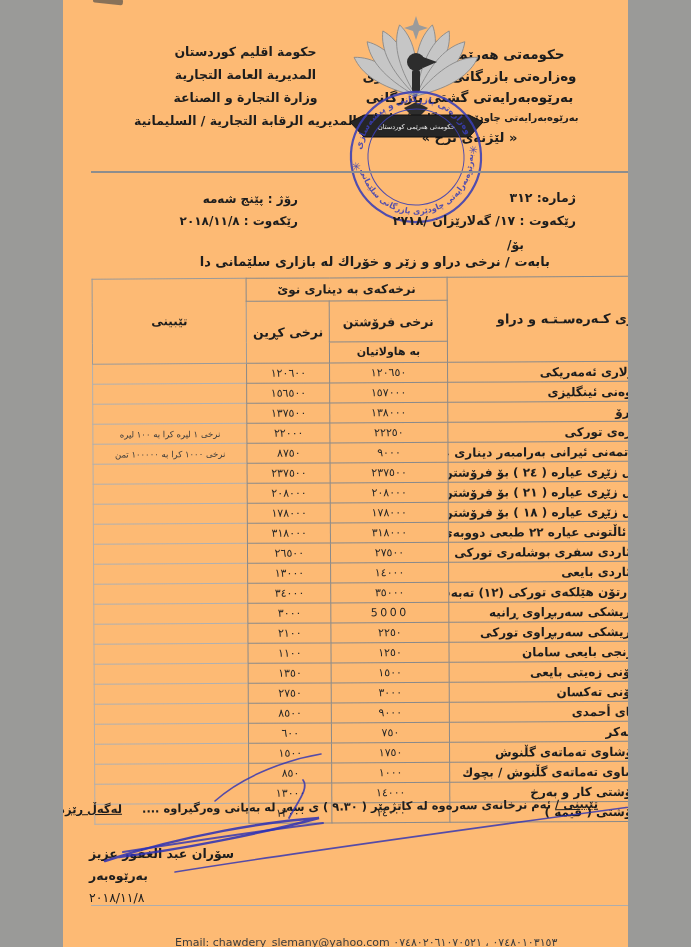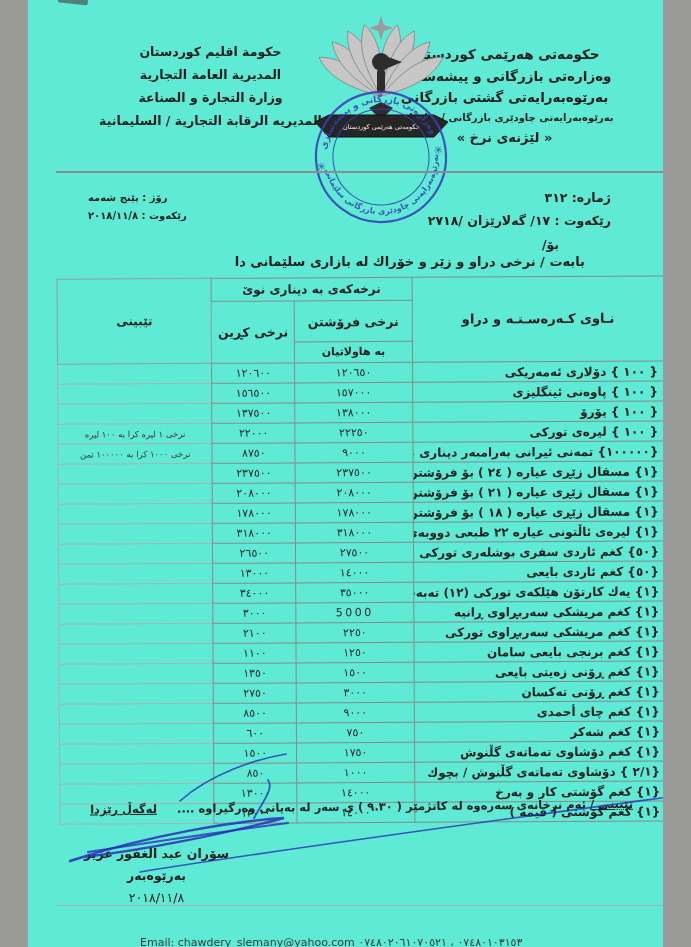--- a/index.html
+++ b/index.html
@@ -1,37 +1,37 @@
 <!DOCTYPE html>
 <html lang="ckb"><head>
 <meta charset="utf-8">
 <style>
   html,body{margin:0;padding:0;background:#9a9a98;}
-  .page{position:relative;width:635px;height:947px;margin:0 auto;background:#5eead4;
+  .page{position:relative;width:565px;height:947px;margin:0 auto;background:#fdba74;
         overflow:hidden;font-family:"DejaVu Sans",sans-serif;color:#1d1d1d;}
   .mark-tl{position:absolute;left:30px;top:-2px;width:30px;height:6px;background:#4a4a4a;
         transform:rotate(6deg);opacity:.65;border-radius:2px;}
   
   .lh-left{position:absolute;left:50px;top:40px;width:265px;text-align:center;
         font-weight:bold;font-size:12.5px;line-height:1.85;direction:rtl;}
   .lh-right{position:absolute;right:6px;top:44px;width:305px;text-align:center;
         font-weight:bold;direction:rtl;}
   .lh-right .r-big{font-size:13.5px;line-height:1.6;}
   .lh-right .r-small{font-size:10px;line-height:1.7;}
   .lh-right .r-committee{font-size:13px;line-height:1.9;letter-spacing:1px;}
   .rule-top{position:absolute;left:28px;top:171px;width:642px;height:1.5px;background:#8d8d8d;}
   
   .emblem{position:absolute;left:281px;top:16px;width:145px;height:152px;}
   .stamp{position:absolute;left:282px;top:86px;width:142px;height:142px;
         transform:rotate(-8deg);opacity:.88;}
   
   .meta-right{position:absolute;right:52px;top:186px;width:250px;direction:rtl;
         font-size:12.5px;line-height:1.85;text-align:right;font-weight:bold;}
   .meta-left{position:absolute;left:60px;top:189px;width:175px;direction:rtl;
-        font-size:10px;line-height:1.8;text-align:left;font-weight:bold;}
+        font-size:12px;line-height:1.8;text-align:right;font-weight:bold;}
   .to-label{position:absolute;right:104px;top:237px;font-size:12.5px;font-weight:bold;direction:rtl;}
   .doc-title{position:absolute;right:78px;top:254px;direction:rtl;font-size:13px;font-weight:bold;}
   
   .table-wrap{position:absolute;left:30px;top:277px;transform:rotate(-0.3deg);}
   table{border-collapse:collapse;table-layout:fixed;width:639px;direction:rtl;}
   th,td{border:1px solid #8a8a8a;overflow:hidden;white-space:nowrap;padding:0;}
   th{font-weight:bold;font-size:12.5px;white-space:normal;line-height:1.2;}
   .h-no{width:31px;}
   .h-name{width:252px;font-size:13px;letter-spacing:1px;}
   .h-sell{width:117px;}
@@ -43,21 +43,21 @@
   tbody td{height:19px;}
   .cell-no{font-size:11px;text-align:center;}
   .cell-name{font-size:12px;font-weight:bold;text-align:right;padding-right:6px;padding-left:3px;}
   .cell-sell,.cell-buy{font-size:11px;text-align:center;letter-spacing:2.5px;color:#262626;}
   .cell-note{font-size:8.5px;text-align:center;color:#3a3a3a;border-color:#b0b0b0;}
   
   .footnote{position:absolute;right:30px;top:800px;width:600px;direction:rtl;font-size:11.5px;
         font-weight:bold;transform:rotate(-0.6deg);white-space:nowrap;}
   .footnote .u{text-decoration:underline;}
   .footnote .closing{margin-right:16px;text-decoration:underline;}
-  .signature{position:absolute;left:26px;top:843px;width:205px;text-align:center;direction:rtl;
+  .signature{position:absolute;left:26px;top:843px;width:205px;text-align:left;direction:rtl;
         font-size:12.5px;line-height:1.75;font-weight:bold;}
   .signature .sig-date{letter-spacing:2px;font-weight:normal;}
   .rule-bottom{position:absolute;left:28px;top:905px;width:646px;height:1px;background:#adadad;}
   .footer-line{position:absolute;left:112px;top:936px;font-size:11px;direction:ltr;
         white-space:nowrap;color:#3c3c3c;}
   .pen{position:absolute;left:0;top:0;width:691px;height:947px;pointer-events:none;}
 </style>
 </head>
 <body>
 

